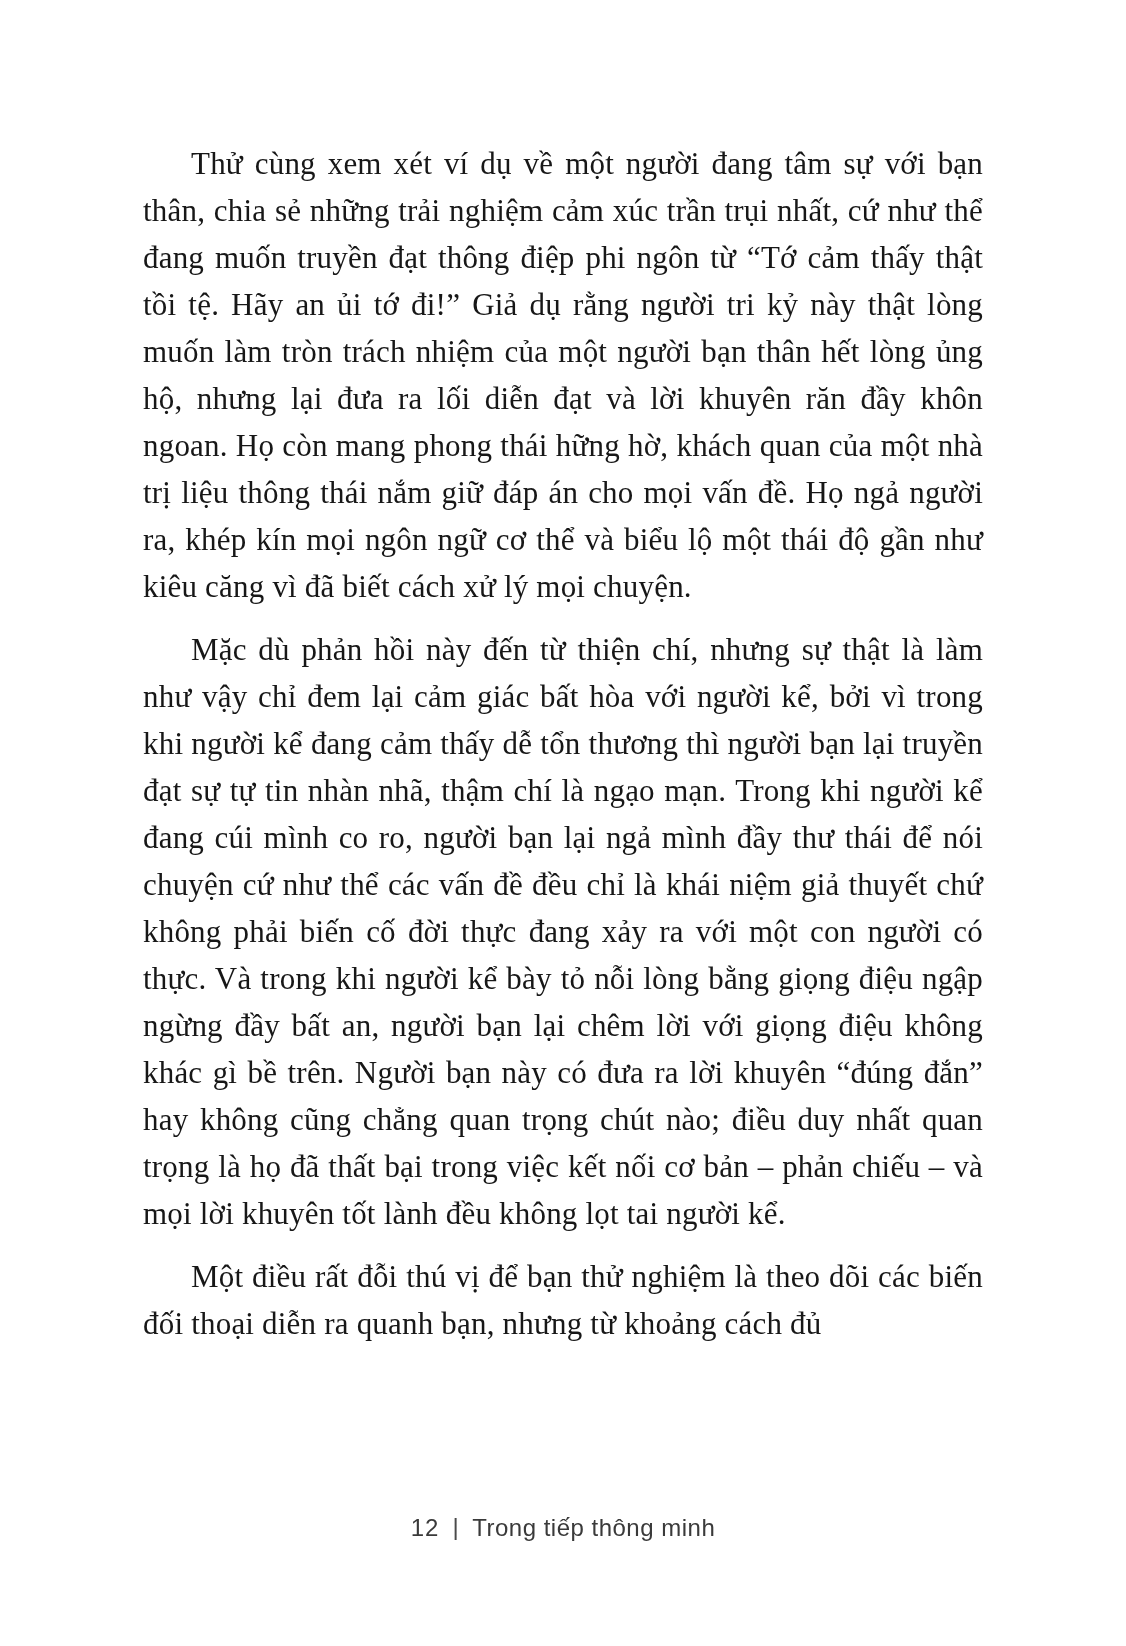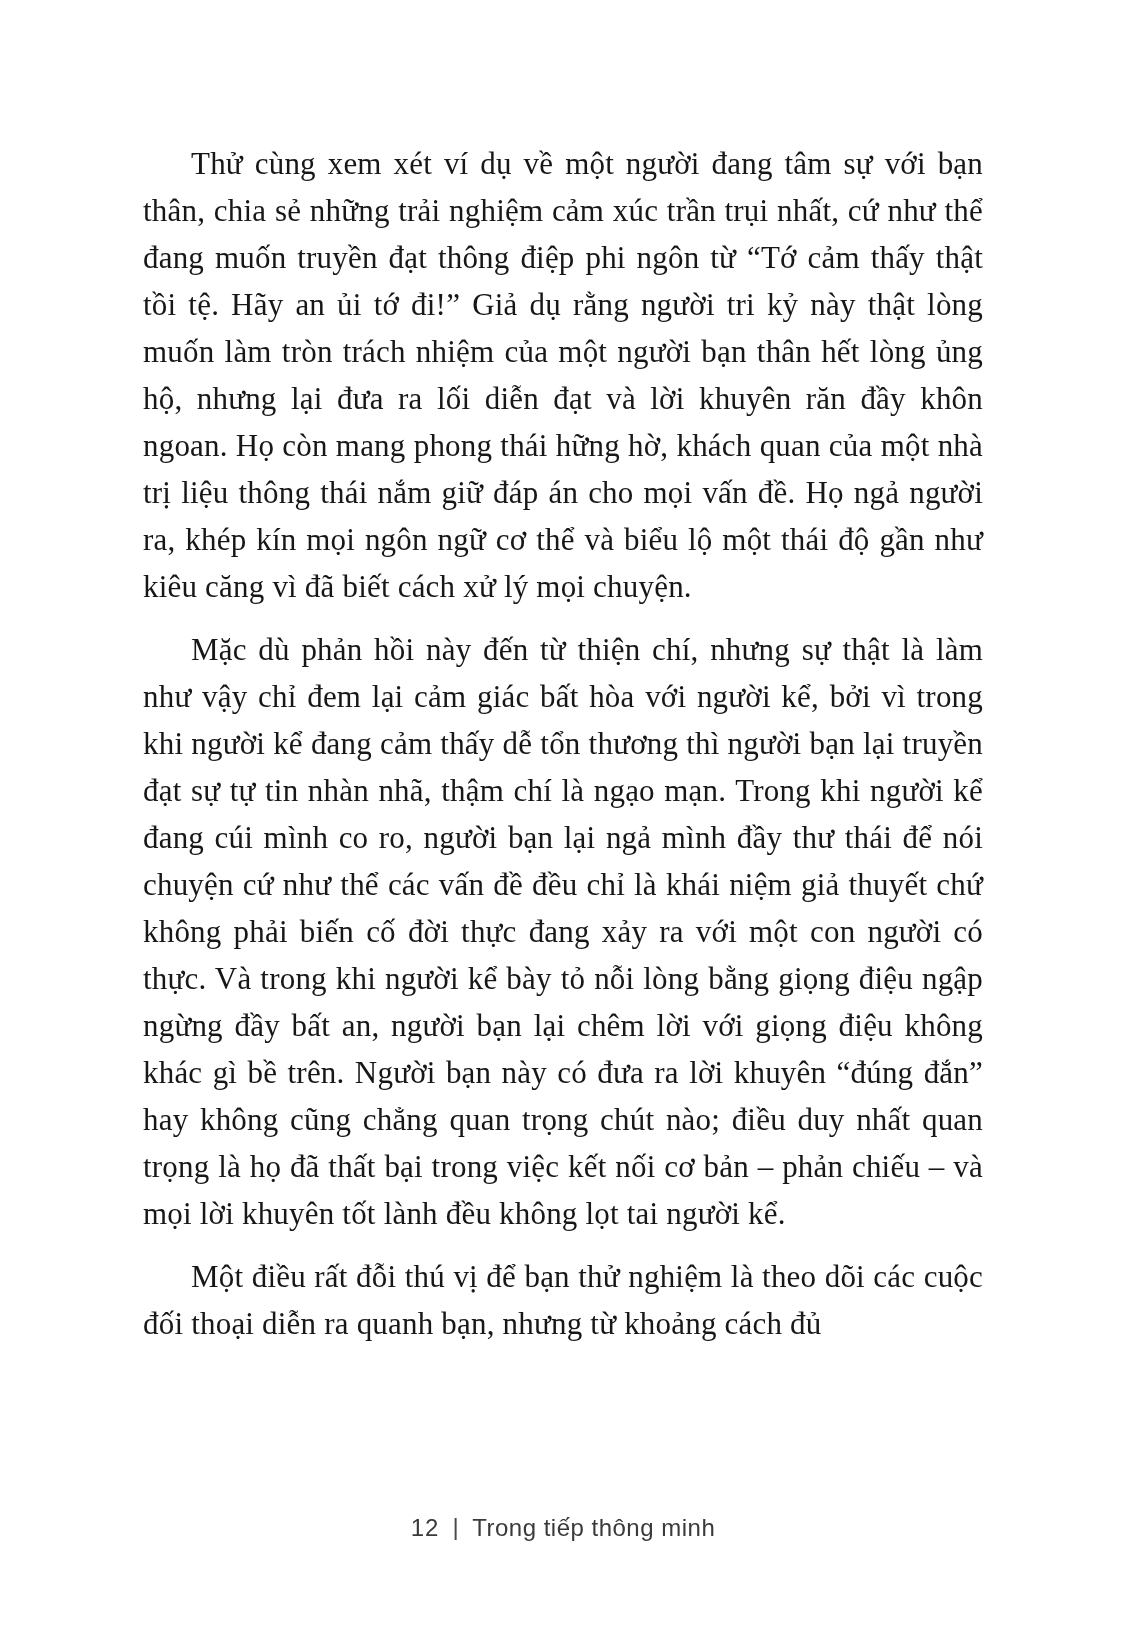--- a/index.html
+++ b/index.html
@@ -58,20 +58,20 @@
   }
 </style>
 </head>
 <body>
 
 <div class="page">
 
   <div class="content">
     <p>Thử cùng xem xét ví dụ về một người đang tâm sự với bạn thân, chia sẻ những trải nghiệm cảm xúc trần trụi nhất, cứ như thể đang muốn truyền đạt thông điệp phi ngôn từ “Tớ cảm thấy thật tồi tệ. Hãy an ủi tớ đi!” Giả dụ rằng người tri kỷ này thật lòng muốn làm tròn trách nhiệm của một người bạn thân hết lòng ủng hộ, nhưng lại đưa ra lối diễn đạt và lời khuyên răn đầy khôn ngoan. Họ còn mang phong thái hững hờ, khách quan của một nhà trị liệu thông thái nắm giữ đáp án cho mọi vấn đề. Họ ngả người ra, khép kín mọi ngôn ngữ cơ thể và biểu lộ một thái độ gần như kiêu căng vì đã biết cách xử lý mọi chuyện.</p>
     <p>Mặc dù phản hồi này đến từ thiện chí, nhưng sự thật là làm như vậy chỉ đem lại cảm giác bất hòa với người kể, bởi vì trong khi người kể đang cảm thấy dễ tổn thương thì người bạn lại truyền đạt sự tự tin nhàn nhã, thậm chí là ngạo mạn. Trong khi người kể đang cúi mình co ro, người bạn lại ngả mình đầy thư thái để nói chuyện cứ như thể các vấn đề đều chỉ là khái niệm giả thuyết chứ không phải biến cố đời thực đang xảy ra với một con người có thực. Và trong khi người kể bày tỏ nỗi lòng bằng giọng điệu ngập ngừng đầy bất an, người bạn lại chêm lời với giọng điệu không khác gì bề trên. Người bạn này có đưa ra lời khuyên “đúng đắn” hay không cũng chẳng quan trọng chút nào; điều duy nhất quan trọng là họ đã thất bại trong việc kết nối cơ bản – phản chiếu – và mọi lời khuyên tốt lành đều không lọt tai người kể.</p>
-    <p>Một điều rất đỗi thú vị để bạn thử nghiệm là theo dõi các cuộc đối thoại diễn ra quanh bạn, nhưng từ khoảng cách đủ</p>
+    <p>Một điều rất đỗi thú vị để bạn thử nghiệm là theo dõi các biến đối thoại diễn ra quanh bạn, nhưng từ khoảng cách đủ</p>
   </div>
 
   <div class="footer">
     <span class="page-num">12</span><span class="sep">|</span><span class="book-title">Trong tiếp thông minh</span>
   </div>
 
 </div>
 
 </body></html>

